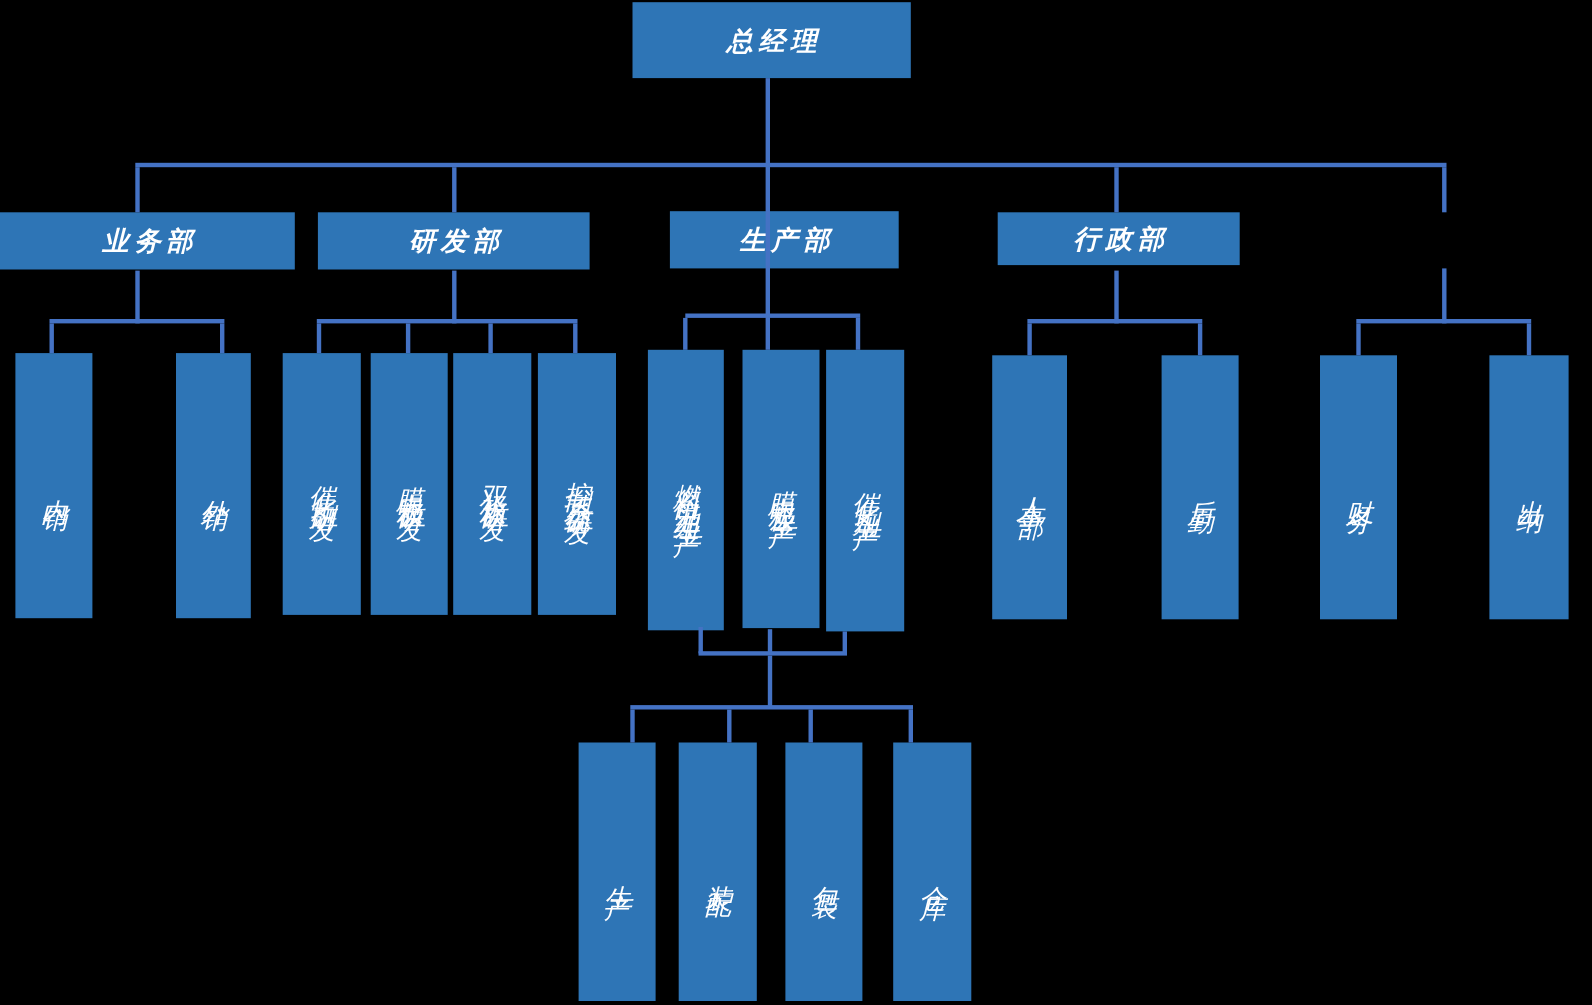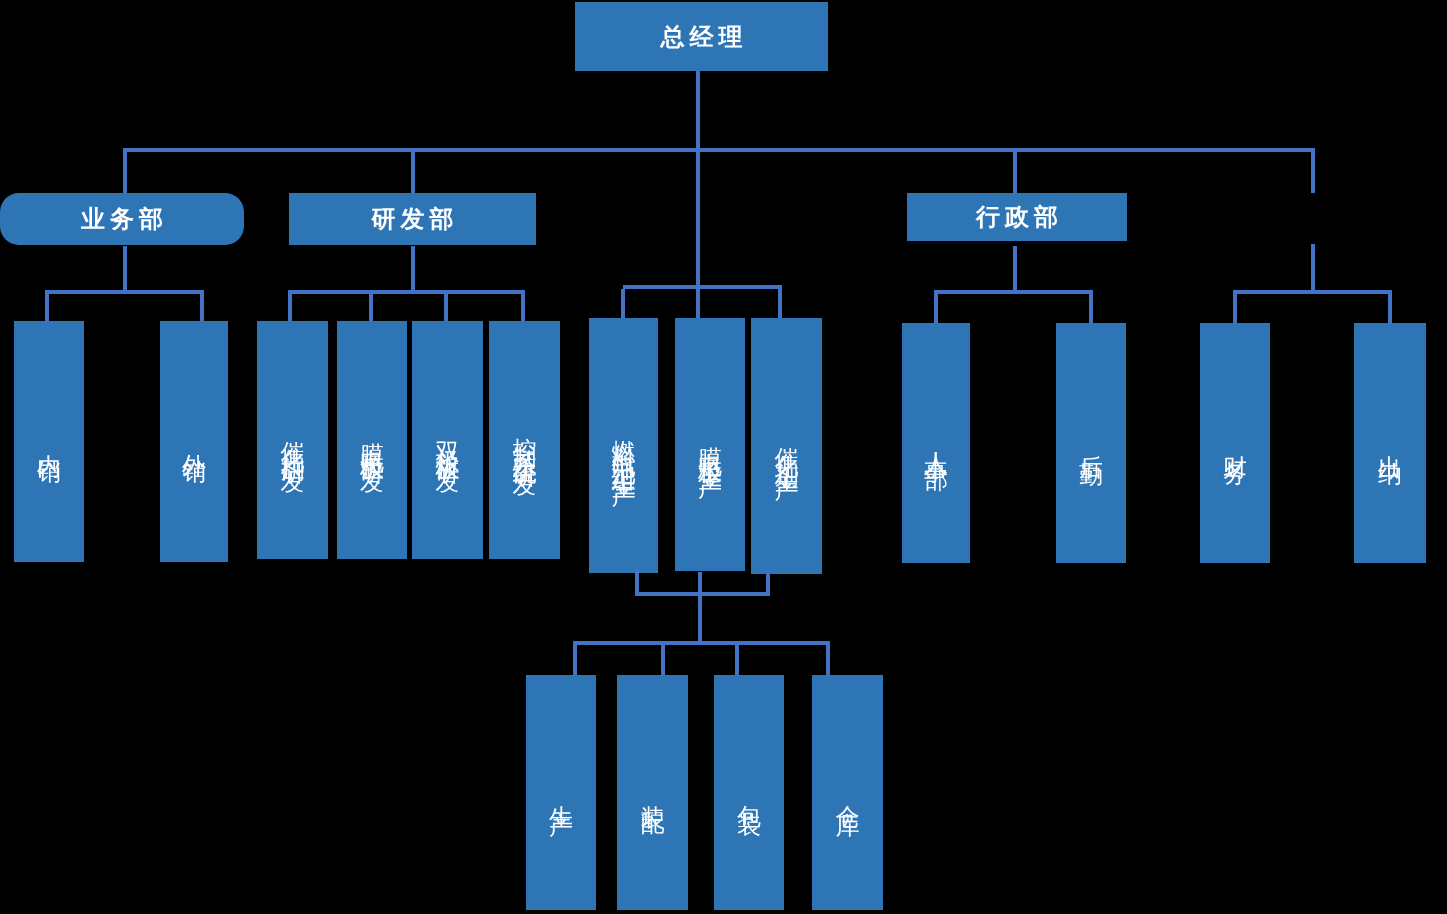--- a/index.html
+++ b/index.html
@@ -8,20 +8,21 @@
     --line:#4472C4;
     --text:#FFFFFF;
   }
   html,body{margin:0;padding:0;background:var(--bg);}
   .canvas{
     position:relative;
     width:1447px;height:914px;
     background:var(--bg);
     overflow:hidden;
     font-family:"DejaVu Sans","Liberation Sans",sans-serif;
+    font-style:italic;
   }
   .line{position:absolute;background:var(--line);z-index:2;}
   .line.h{height:4px;}
   .line.v{width:4px;}
   .node{
     position:absolute;
     background:var(--box);
     color:var(--text);
     display:flex;align-items:center;justify-content:center;
     z-index:1;
@@ -86,22 +87,23 @@
   <div class="line v" style="left:934px;top:294px;height:29px;"></div>
   <div class="line v" style="left:1089px;top:294px;height:29px;"></div>
 
   <div class="line v" style="left:1311px;top:244px;height:50px;"></div>
   <div class="line h" style="left:1233px;top:290px;width:159px;"></div>
   <div class="line v" style="left:1233px;top:294px;height:29px;"></div>
   <div class="line v" style="left:1388px;top:294px;height:29px;"></div>
 
   <div class="node hnode" style="left:575px;top:2px;width:253px;height:69px;">总经理</div>
 
-  <div class="node hnode" style="left:0px;top:193px;width:244px;height:52px;border-radius:19px;">业务部</div>
+  <div class="node hnode" style="left:0px;top:193px;width:268px;height:52px;">业务部</div>
   <div class="node hnode" style="left:289px;top:193px;width:247px;height:52px;">研发部</div>
+  <div class="node hnode" style="left:609px;top:192px;width:208px;height:52px;">生产部</div>
   <div class="node hnode" style="left:907px;top:193px;width:220px;height:48px;">行政部</div>
 
   <div class="node vnode" style="left:14px;top:321px;width:70px;height:241px;">
     <span class="vtext">内销</span>
     </div>
   <div class="node vnode" style="left:160px;top:321px;width:68px;height:241px;">
     <span class="vtext">外销</span>
     </div>
 
   <div class="node vnode" style="left:257px;top:321px;width:71px;height:238px;">

